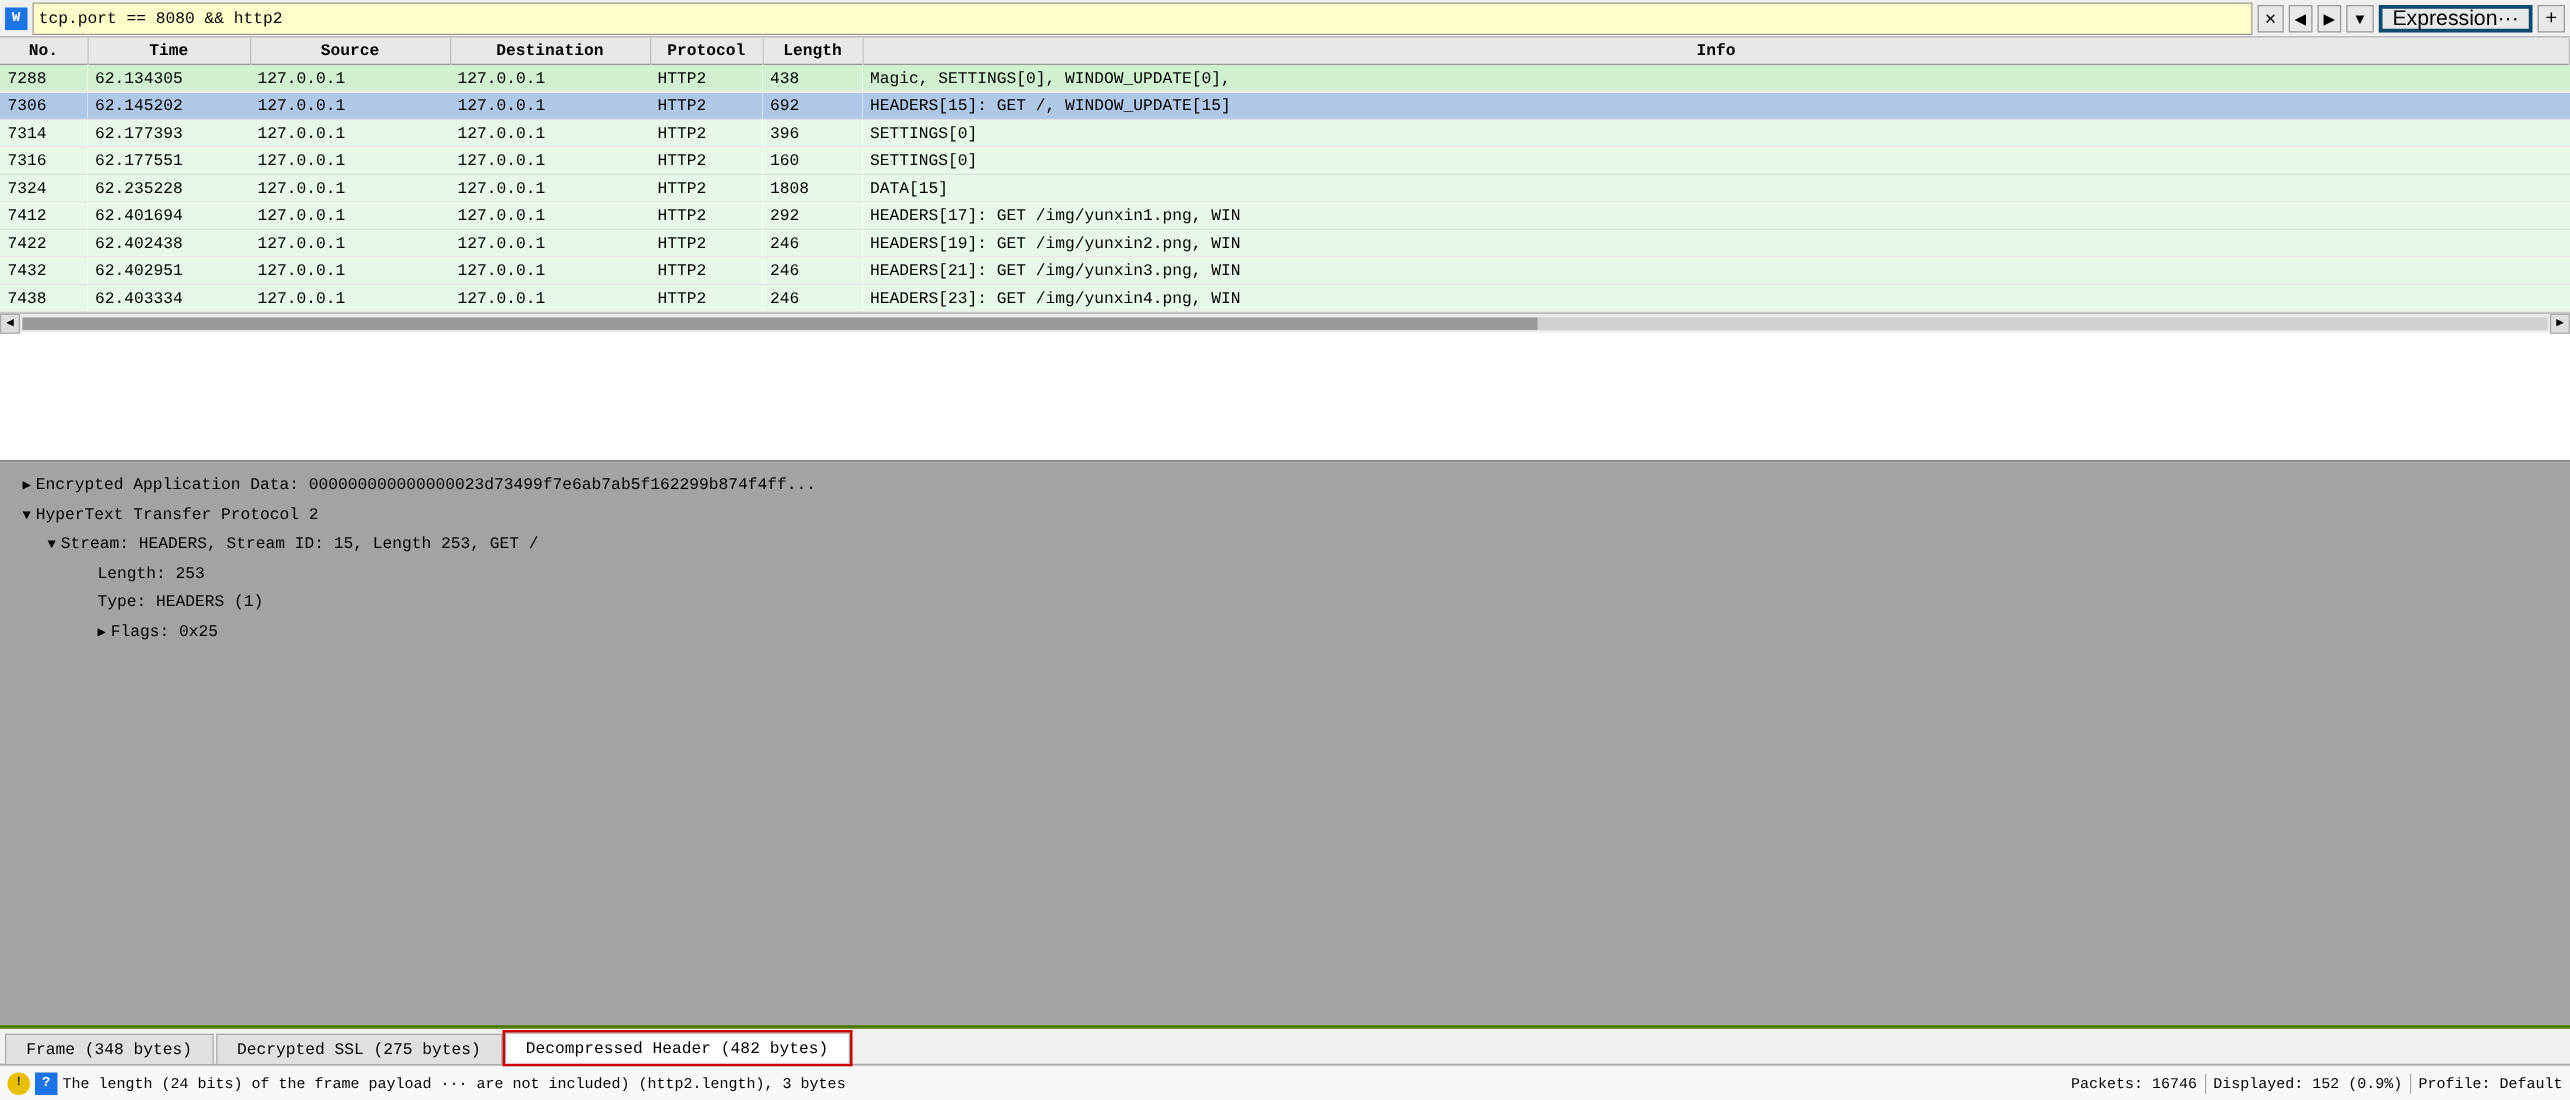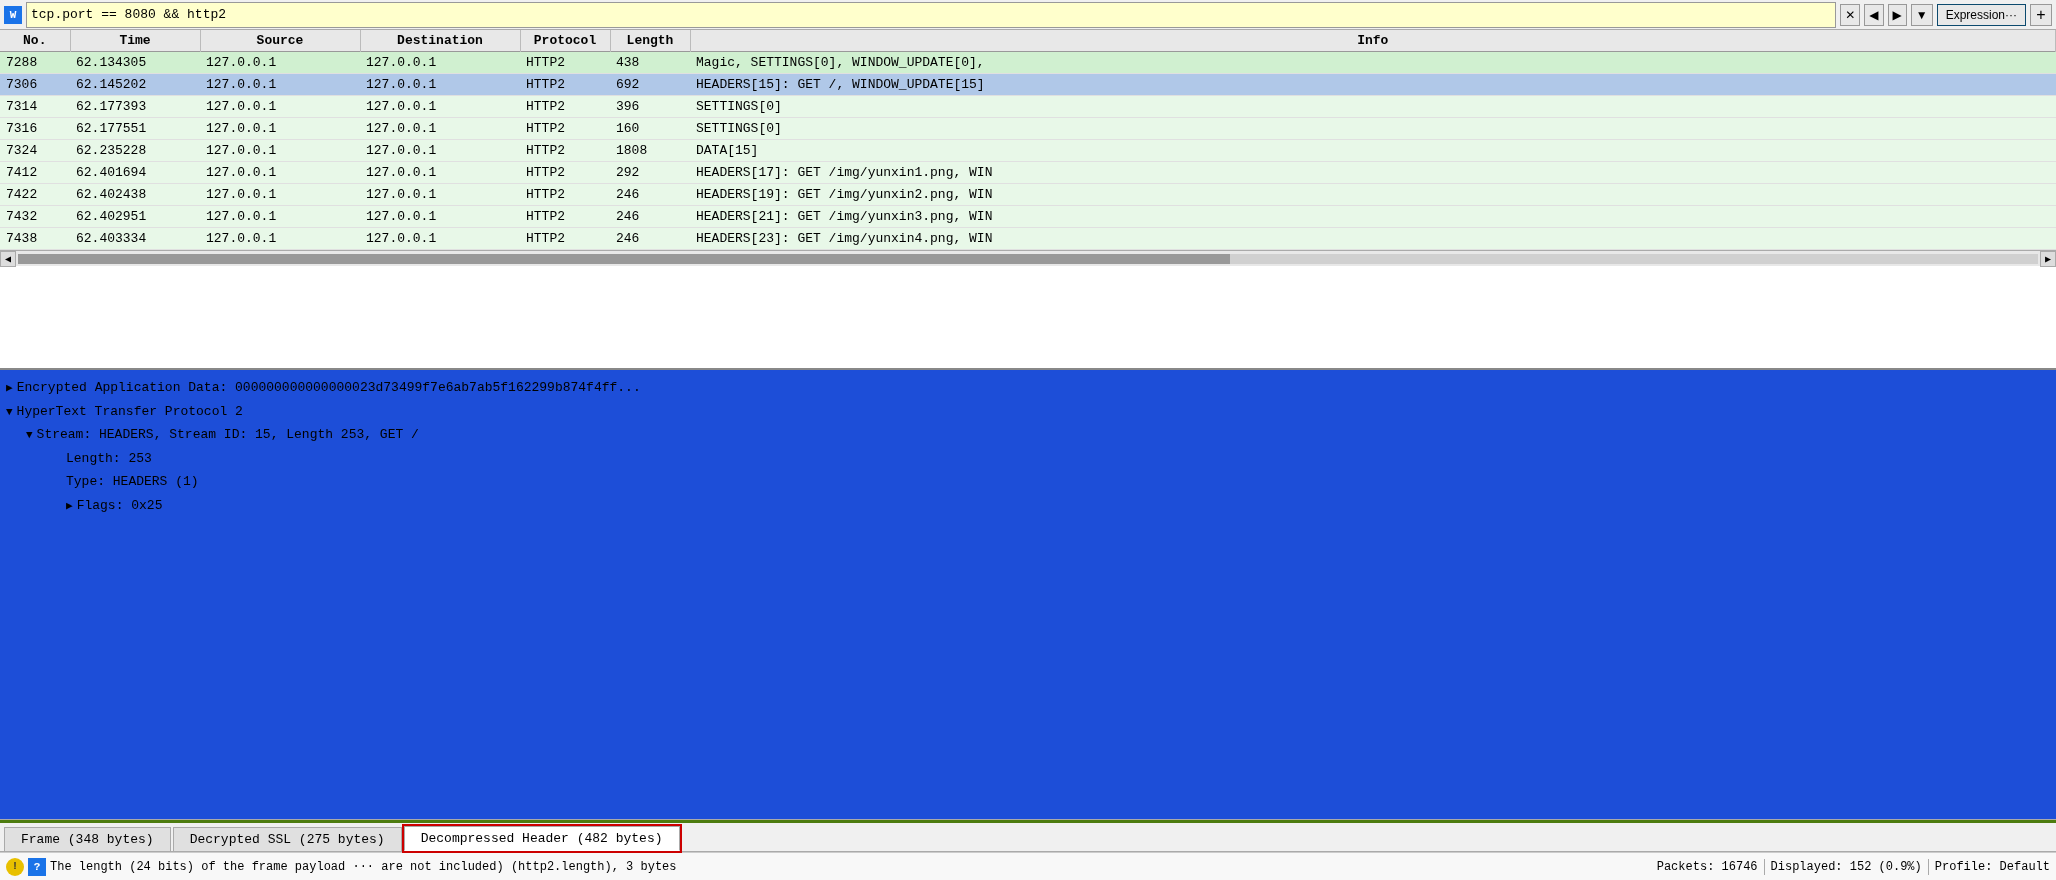--- a/index.html
+++ b/index.html
@@ -44,25 +44,25 @@
       height: 22px;
       border: 1px solid #999;
       background: #e8e8e8;
       cursor: pointer;
       display: flex; align-items: center; justify-content: center;
       padding: 0 4px;
       font-size: 12px;
     }
     #filter-bar .expression-btn {
       height: 22px;
-      border: 1px solid #0c4a6e;
+      border: 3px solid #0c4a6e;
       background: #e8e8e8;
       cursor: pointer;
       padding: 0 8px;
-      font-size: 12px;
+      font-size: 17px;
       display: flex; align-items: center;
     }
     #filter-bar .plus-btn {
       height: 22px;
       width: 22px;
       border: 1px solid #999;
       background: #e8e8e8;
       cursor: pointer;
       font-size: 16px;
       display: flex; align-items: center; justify-content: center;
@@ -152,23 +152,23 @@
       background: #ddd;
       border: 1px solid #aaa;
       display: flex; align-items: center; justify-content: center;
       font-size: 10px; cursor: pointer;
     }
 
     
     #detail-pane {
       flex: 1;
       overflow-y: auto;
-      padding: 6px 6px;
+      padding: 6px 18px;
       border-bottom: 1px solid #aaa;
-      background: #1d4ed8;
+      background: #a3a3a3;
     }
     .detail-line {
       padding: 2px 0;
       font-size: 13px;
       line-height: 1.5;
     }
     .detail-expand {
       margin-left: 0;
     }
     .detail-indent1 {

